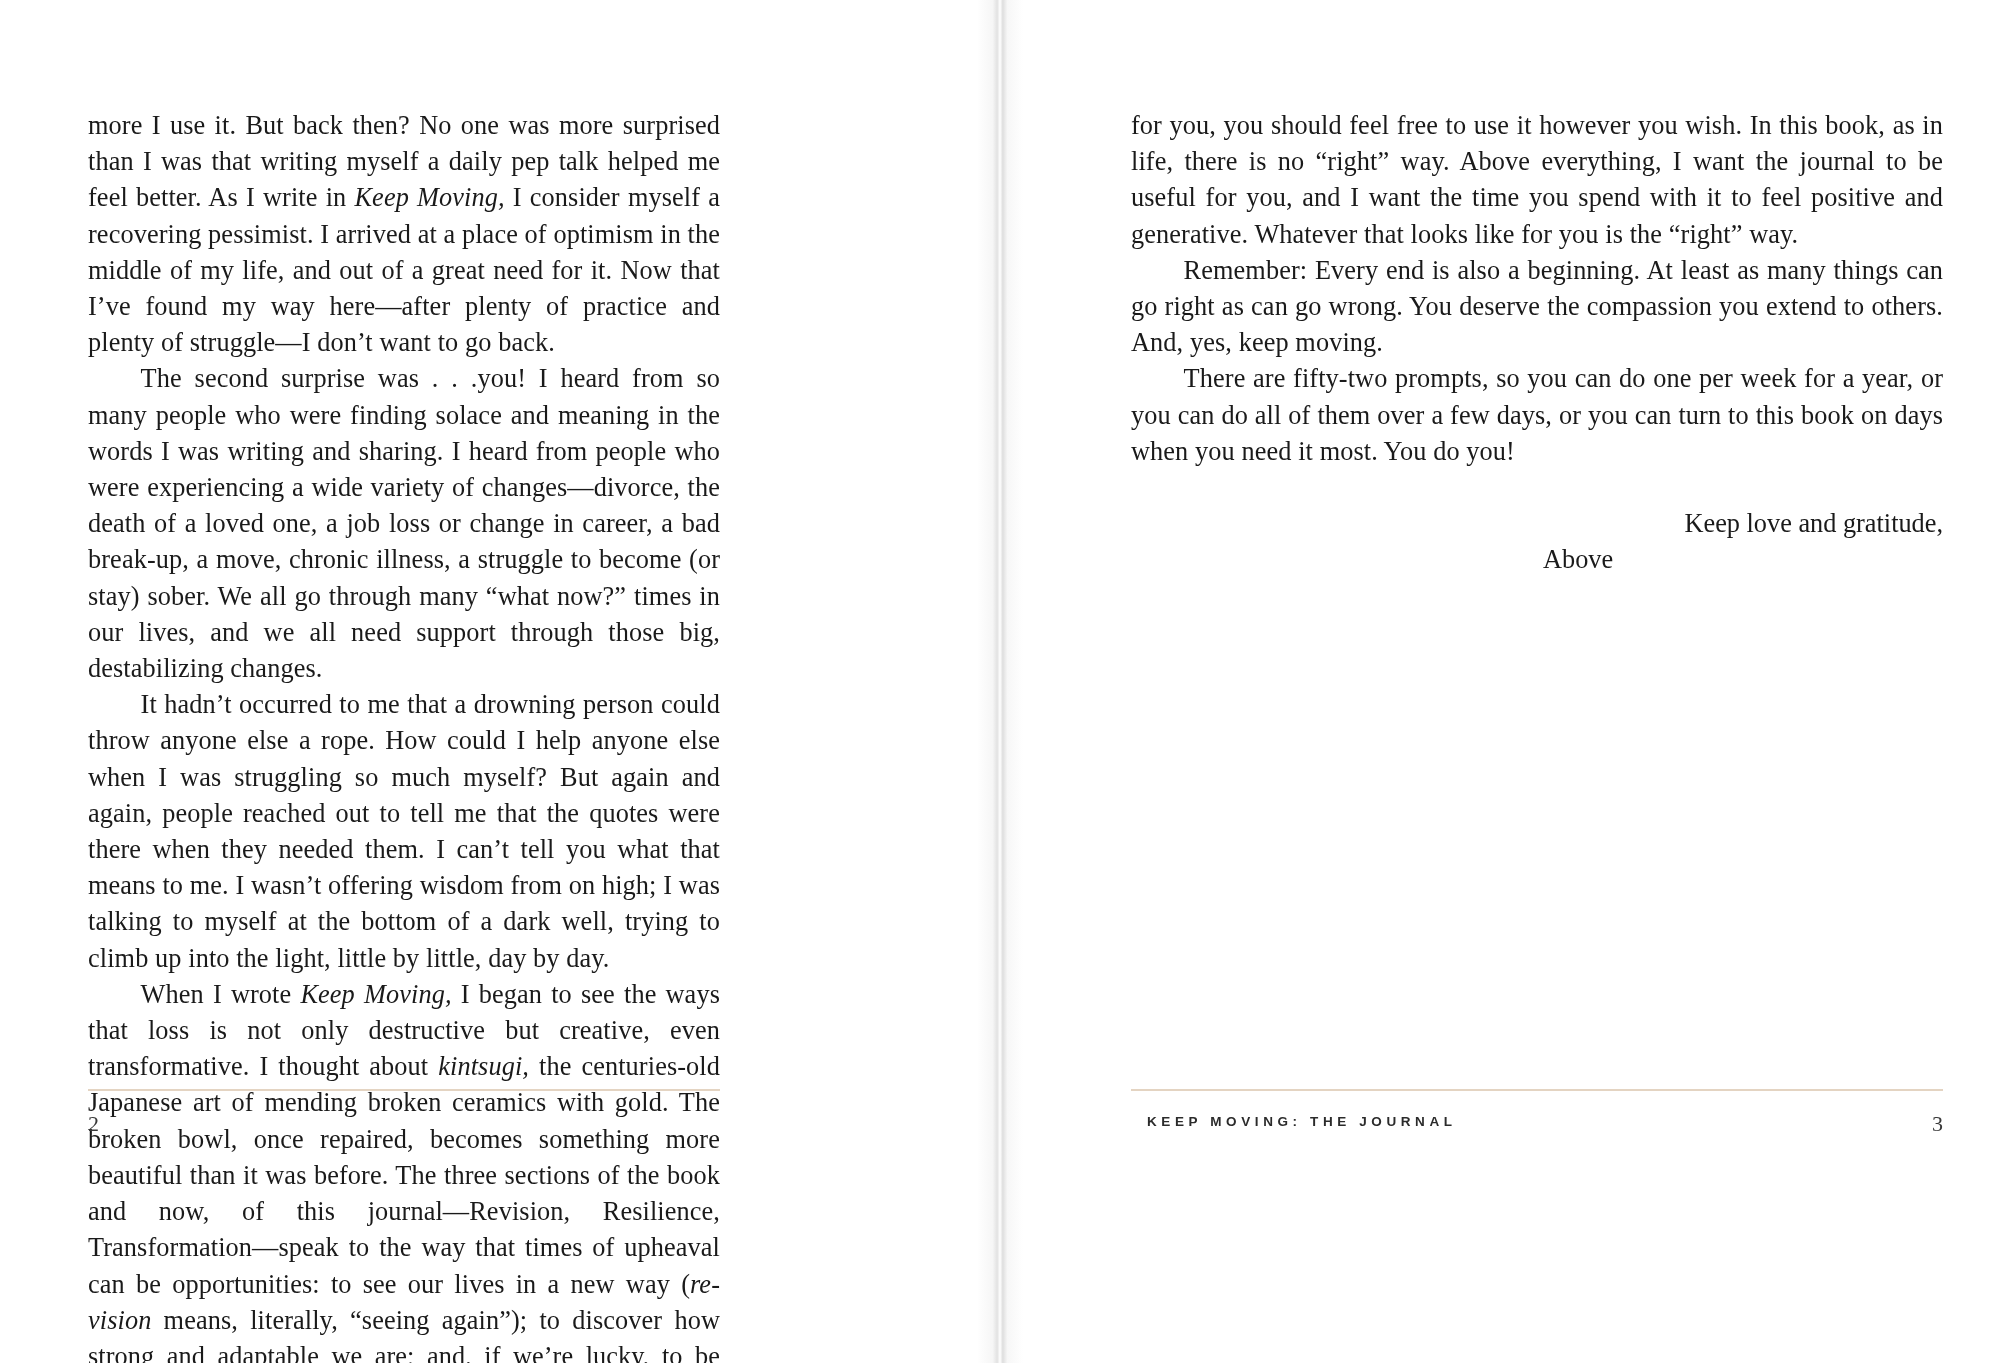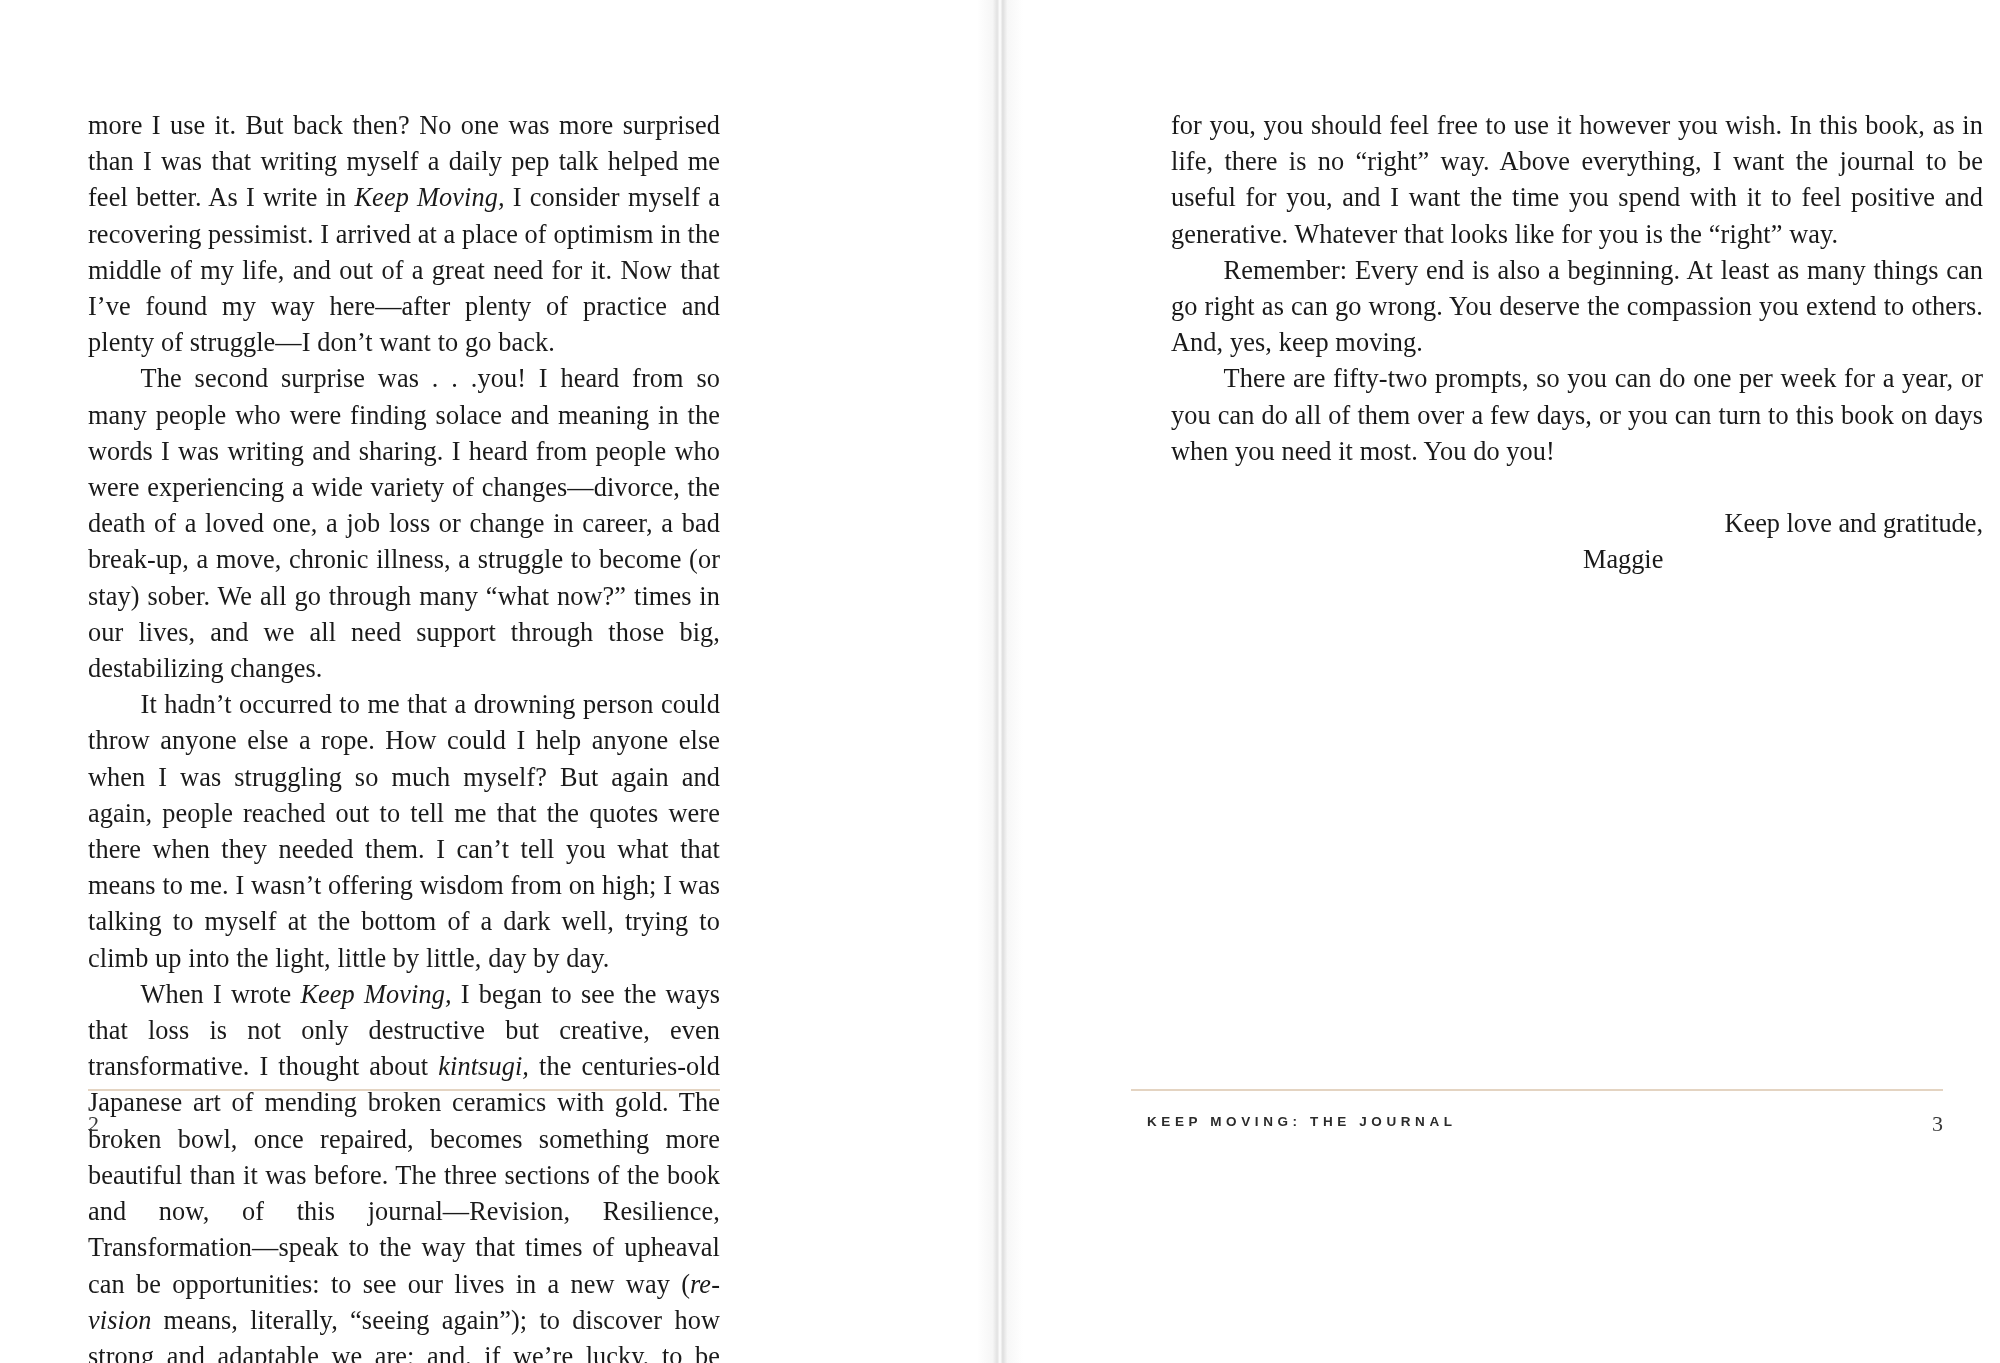--- a/index.html
+++ b/index.html
@@ -55,21 +55,20 @@
     position: absolute;
     top: 108px;
   }
   .page-left .textblock {
     left: 88px;
     width: 632px;
   }
   .page-right .textblock {
     left: 1131px;      
     width: 812px;
-    margin-left: 40px;
   }
 
   
   .page-right .textblock {
     left: 131px;
     width: 812px;
   }
 
   p.para {
     margin: 0;
@@ -182,21 +181,21 @@
     </div>
 
   </div>
 
   <div class="page page-right">
 
     <div class="textblock" id="right-text">
         <p class="para noindent"><span>for you, you should feel free to use it however you wish. In this book, as in life, there is no “right” way. Above everything, I want the journal to be useful for you, and I want the time you spend with it to feel positive and generative. Whatever that looks like for you is the “right” way.</span></p>
         <p class="para"><span>Remember: Every end is also a beginning. At least as many things can go right as can go wrong. You deserve the compassion you extend to others. And, yes, keep moving.</span></p>
         <p class="para"><span>There are fifty-two prompts, so you can do one per week for a year, or you can do all of them over a few days, or you can turn to this book on days when you need it most. You do you!</span></p>
-        <div class="signoff"><span>Keep love and gratitude,</span><span class="line2">Maggie</span></div>
+        <div class="signoff"><span>Keep love and gratitude,</span><span class="line2">Above</span></div>
       </div>
 
     <div class="footer">
       <div class="footer-rule"></div>
       <div class="footer-row">
         <span class="runhead">KEEP MOVING: THE JOURNAL</span>
         <span class="folio folio-right">3</span>
       </div>
     </div>
 

